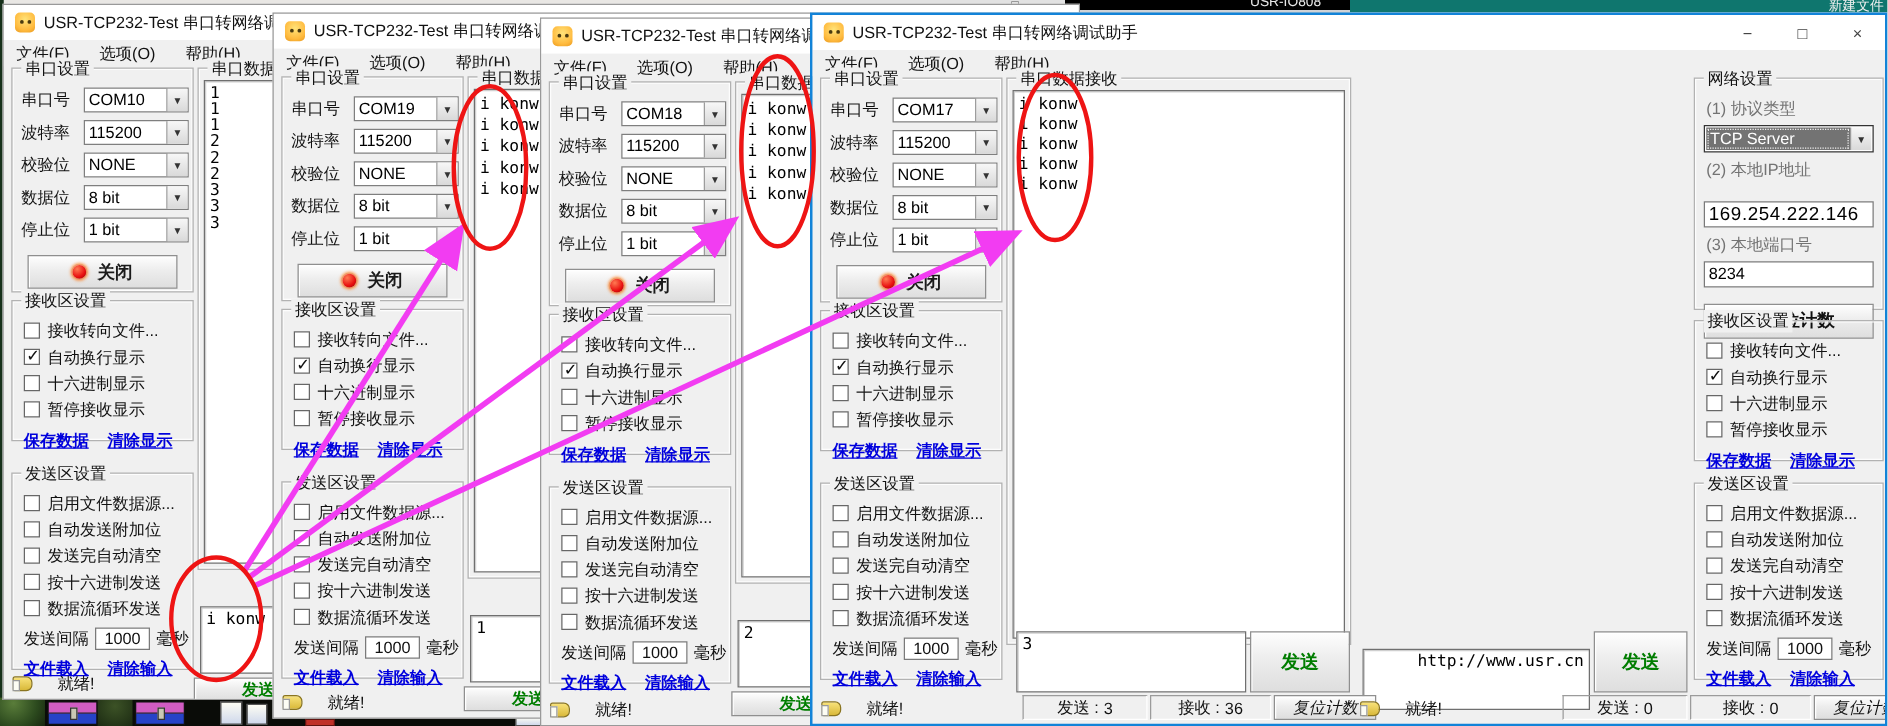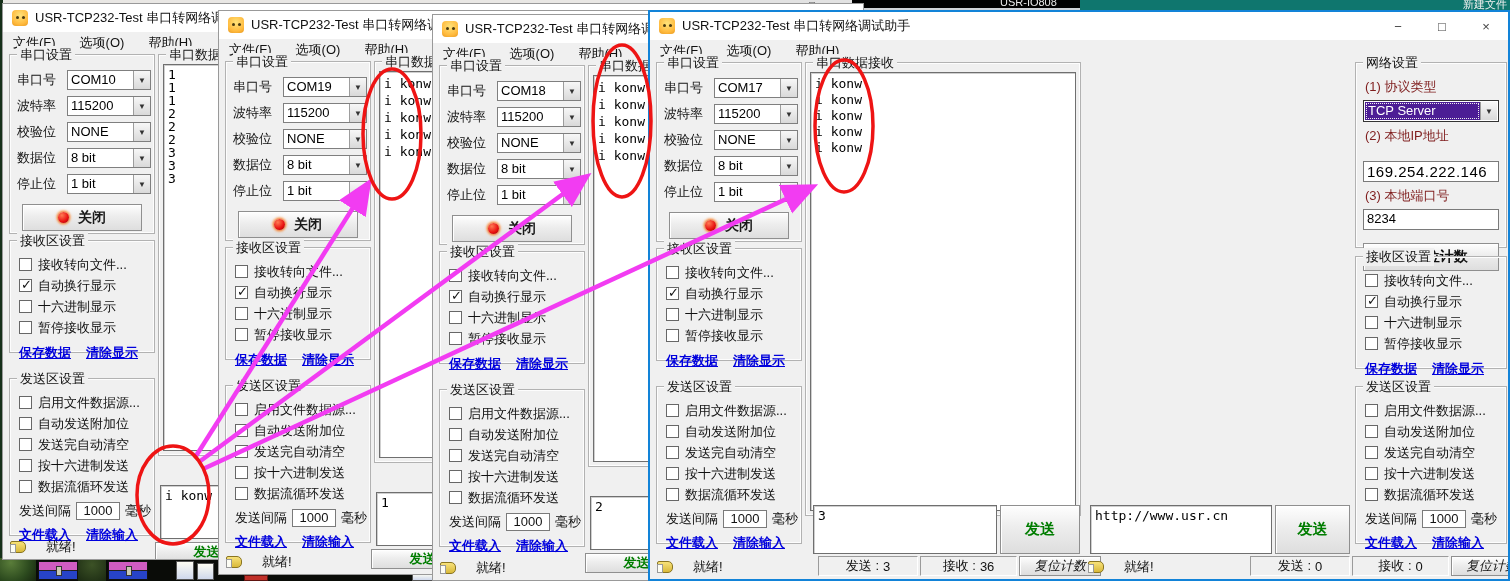--- a/index.html
+++ b/index.html
@@ -54,21 +54,21 @@
   .rp-recv   { left:705px; top:244px; width:152px; height:113px; }
   .rp-send   { left:705px; top:374px; width:152px; height:158px; }
   .row { display:flex; align-items:center; height:26px; padding-left:7px; }
   .lp-serial .row:first-of-type { margin-top:12px; }
   .row-label { width:50px; font-size:13px; color:#111; flex:none; }
   .combo { display:flex; align-items:stretch; width:84px; height:20px; background:#fff; border:1px solid #7f7f7f; }
   .combo-val { flex:1; font-size:13px; padding:1px 0 0 3px; white-space:nowrap; overflow:hidden; color:#000; }
   .combo-btn { width:17px; flex:none; background:linear-gradient(#f7f7f7,#d9d9d9); border-left:1px solid #9d9d9d;
     display:flex; align-items:center; justify-content:center; font-size:8px; color:#333; }
   .combo--sel { border:1px solid #333; padding:1px; }
-  .combo--sel .combo-val { background:#4c1d95; color:#fff; outline:1px dotted #eee; outline-offset:-2px; }
+  .combo--sel .combo-val { background:#737373; color:#fff; outline:1px dotted #eee; outline-offset:-2px; }
   .btn3d { background:linear-gradient(#fefefe,#ededed 45%,#dedede); border:1px solid #8f8f8f;
     box-shadow:inset 1px 1px 0 #fff; display:flex; align-items:center; justify-content:center; cursor:default; }
   .close-wrap { display:flex; justify-content:center; margin-top:7px; }
   .close-btn { width:120px; height:27px; gap:9px; font-size:14px; font-weight:bold; color:#1a1a1a; }
   .led { width:11px; height:11px; border-radius:50%; flex:none;
     background:radial-gradient(circle at 35% 30%, #ff7a52, #e80f0f 60%, #8e0404);
     box-shadow:0 0 2px 2px rgba(255,120,20,.55), 0 0 0 1px rgba(180,40,0,.25); }
   .cbrow { display:flex; align-items:center; height:21px; padding-left:9px; gap:6px; font-size:13px; color:#111; }
   .grp .cbrow:first-of-type { margin-top:13px; }
   .cbx { width:13px; height:13px; background:#fff; border:1px solid #676767; position:relative; flex:none; }
@@ -82,21 +82,21 @@
   .serial-grp { left:155px; top:50px; width:276px; height:454px; }
   .net-grp    { left:437px; top:50px; width:263px; height:454px; }
   .recv-area { position:absolute; left:4px; right:4px; top:9px; bottom:4px; background:#fff;
     border:1px solid #6f6f6f; box-shadow:inset 1px 1px 0 #cfcfcf; overflow:hidden;
     font-family:"DejaVu Sans Mono","Liberation Mono",monospace; font-size:13px; line-height:var(--lh,16px);
     padding:3px 4px; white-space:pre; color:#000; }
   .send-input { position:absolute; background:#fff; border:1px solid #6f6f6f; box-shadow:inset 1px 1px 0 #cfcfcf;
     font-family:"DejaVu Sans Mono","Liberation Mono",monospace; font-size:13px; padding:2px 4px; white-space:pre;
     overflow:hidden; color:#000; }
   .serial-input { left:163px; top:493px; width:184px; height:49px; }
-  .net-input    { left:440px; top:493px; width:182px; height:49px; }
+  .net-input    { left:440px; top:507px; width:182px; height:49px;text-align:right; }
   .send-btn { position:absolute; font-size:15px; font-weight:bold; color:#007d00; }
   .serial-send-btn { left:350px; top:493px; width:80px; height:49px; }
   .net-send-btn    { left:625px; top:493px; width:75px; height:49px; }
 
   
   .statusbar { position:absolute; left:2px; right:2px; bottom:2px; height:21px; font-size:13px; color:#111; }
   .sb-ready { position:absolute; left:5px; top:2px; display:flex; align-items:center; gap:20px; }
   .sb-ready--net { left:436px; }
   .hand-icon { width:16px; height:12px; flex:none; position:relative; border-radius:2px 5px 5px 2px;
     background:linear-gradient(#f8e27a,#d9b93a); border:1px solid #8a7520; }
@@ -105,21 +105,21 @@
   .sb-cells--serial { left:166px; }
   .sb-cells--net { left:598px; }
   .sb-cell { display:flex; align-items:center; justify-content:center; gap:4px;
     border:1px solid; border-color:#9b9b9b #fff #fff #9b9b9b; margin-right:2px; }
   .sb-cell--sent { width:100px; }
   .sb-cell--recv { width:97px; }
   .sb-reset { width:82px; height:20px; font-size:13px; color:#111;font-style:italic; }
 
   
   .rp-inner { position:absolute; inset:10px 7px 0 7px; }
-  .ns-label { font-size:13px; color:#7f1d1d; margin:5px 0 4px 2px; white-space:nowrap; }
+  .ns-label { font-size:13px; color:#737373; margin:5px 0 4px 2px; white-space:nowrap; }
   .field { height:21px; background:#fff; border:1px solid #7a7a7a; font-size:13px; padding:1px 3px; white-space:nowrap; overflow:hidden; }
   .field--bold { font-weight:normal; font-size:15px; letter-spacing:.5px;margin-top:16px; }
   .listen-wrap { display:flex; justify-content:center; margin-top:13px; }
   .listen-btn { width:136px; height:28px; gap:9px; font-size:14px; font-weight:bold; color:#111; }
   .listen-dot { font-size:14px; line-height:10px; }
   .win--compact .serial-grp { height:402px; }
   .win--compact .serial-input { left:157px; top:481px; width:188px; height:54px; }
   .win--compact .serial-send-btn { left:152px; top:538px; width:103px; height:20px; font-size:13px; }
 
   

